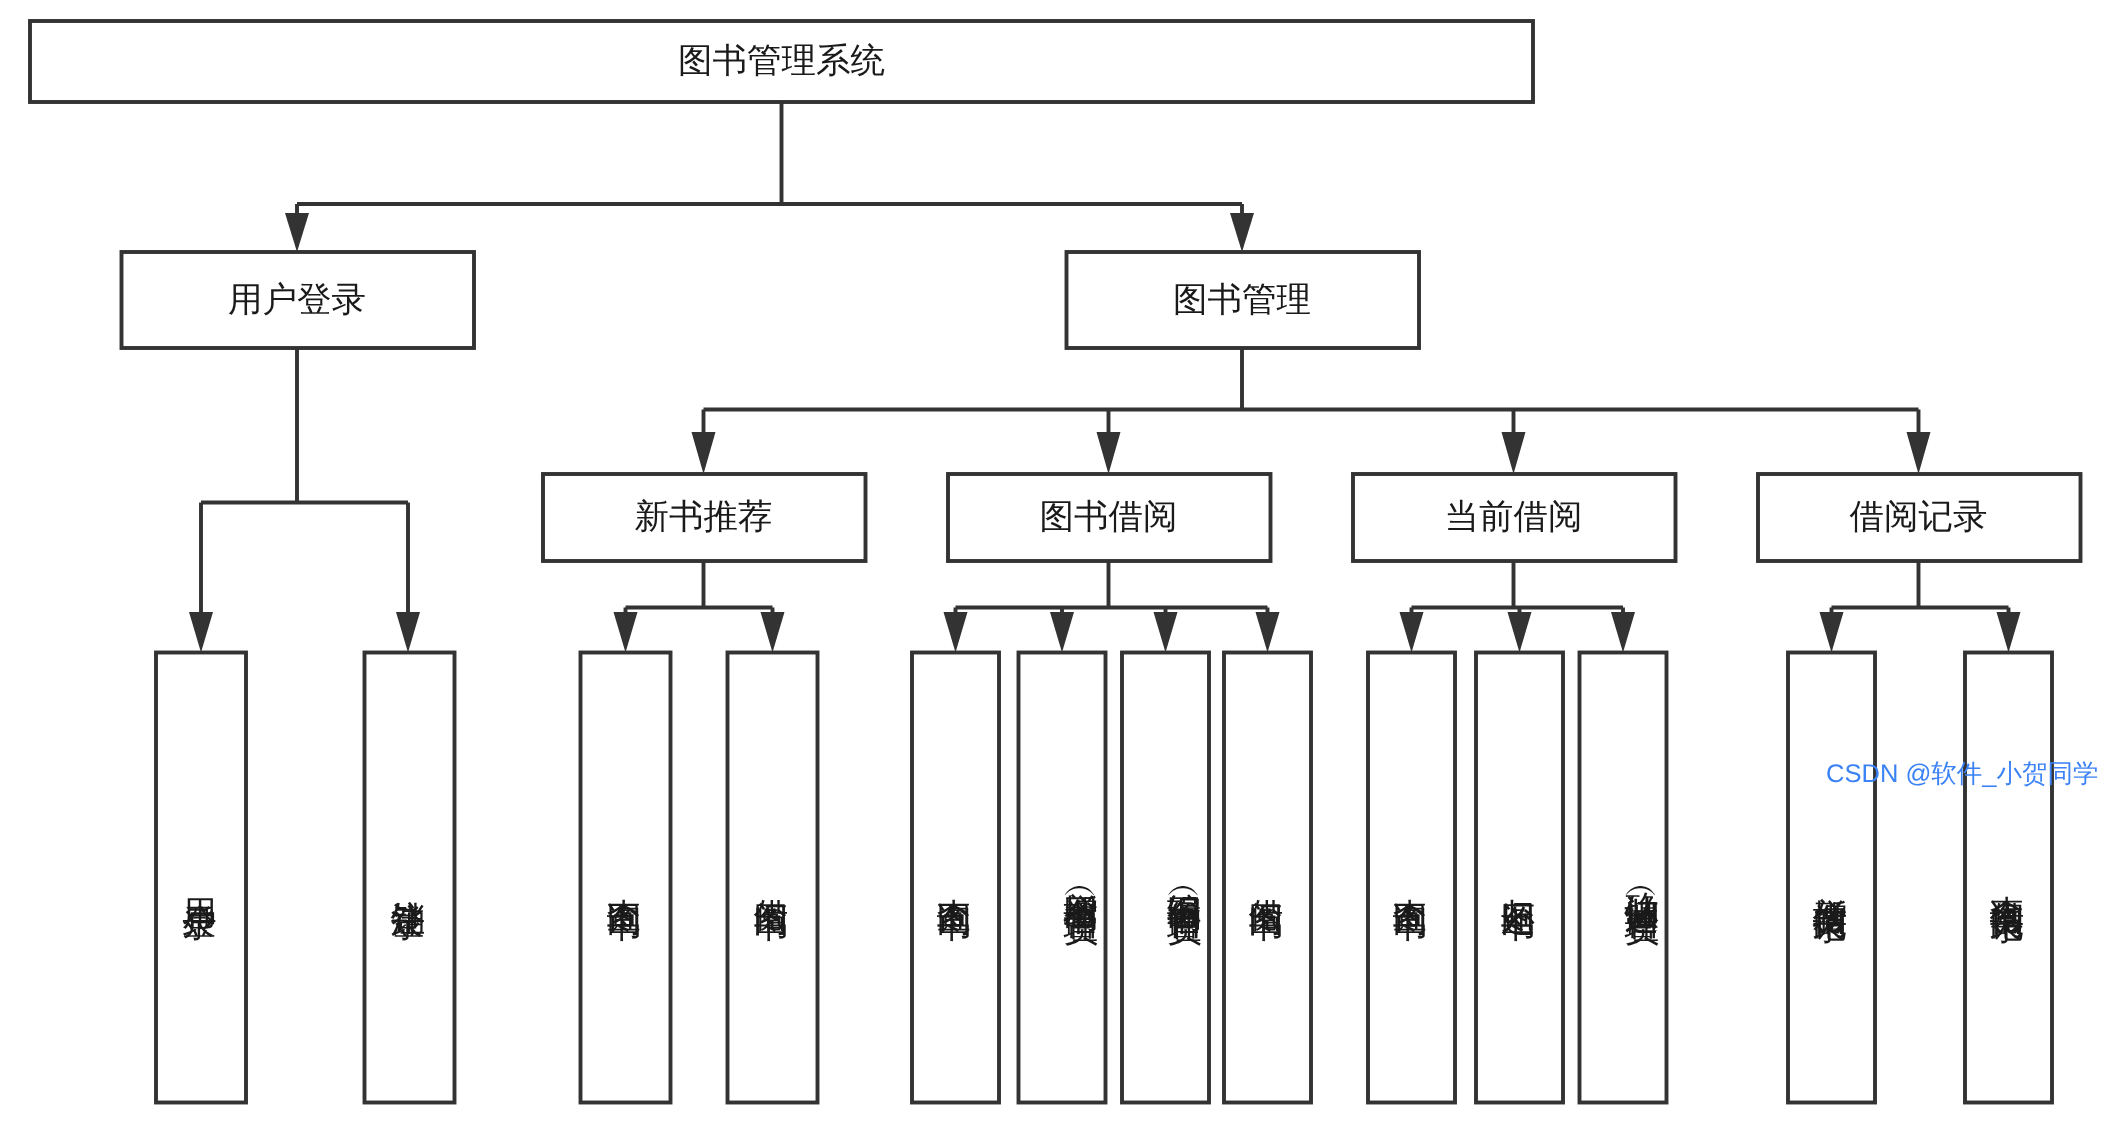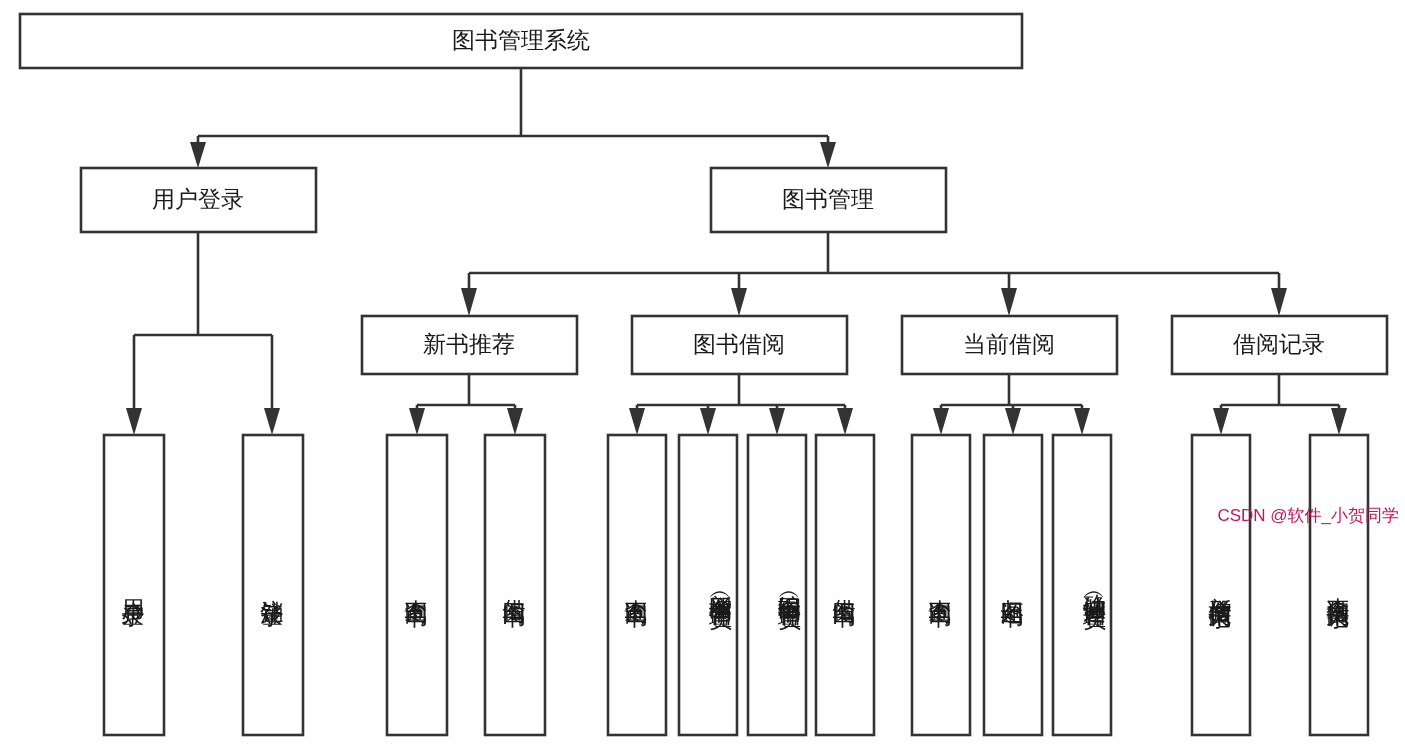--- a/index.html
+++ b/index.html
@@ -58,21 +58,21 @@
     letter-spacing: 2px;
     white-space: nowrap;
     pointer-events: none;
   }
   .watermark {
     position: absolute;
     right: 6px;
     bottom: 6px;
     font-family: "Liberation Sans", sans-serif;
     font-size: 17px;
-    color: #be185d;
+    color: #3b82f6;
     white-space: nowrap;
     user-select: none;
   }
 </style>
 </head>
 <body>
 
 <div id="diagram-root">
 
   <svg class="tree-canvas" viewBox="0 0 1405 747">

